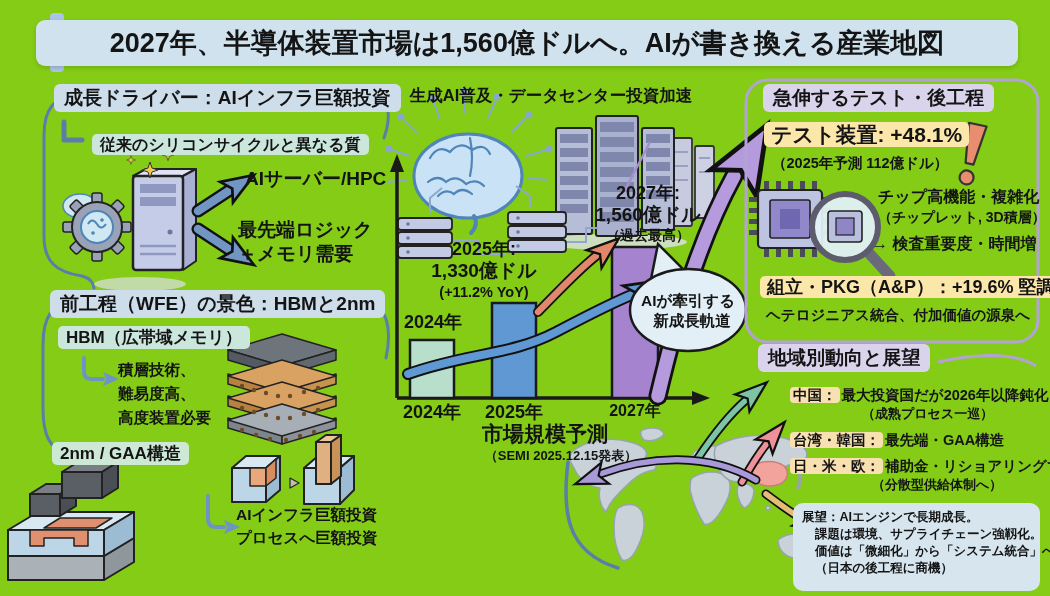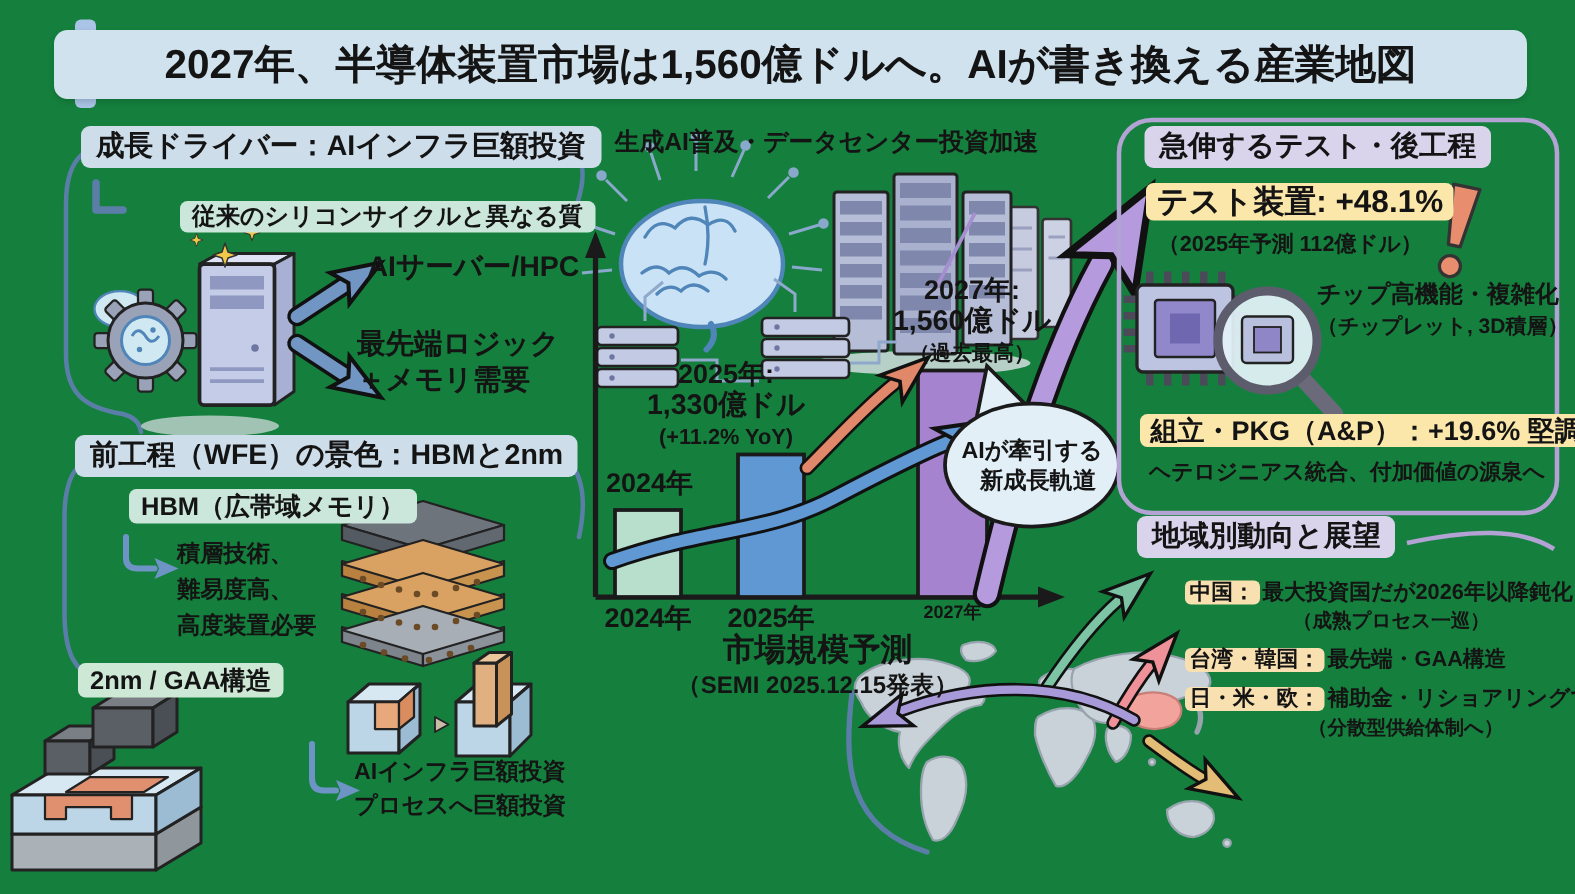--- a/index.html
+++ b/index.html
@@ -1,28 +1,28 @@
 <!DOCTYPE html>
 <html><head>
 <meta charset="utf-8">
 <style>
   html,body{margin:0;padding:0;}
   body{width:1050px;height:596px;background:#f7f6f1;overflow:hidden;
        font-family:"Liberation Sans","DejaVu Sans",sans-serif;color:#141414;}
-  .stage{position:relative;width:1050px;height:596px;background:#15803d;}
+  .stage{position:relative;width:1050px;height:596px;background:#84cc16;}
   .abs{position:absolute;font-weight:800;line-height:1.15;white-space:nowrap;z-index:2;}
   .ctr{text-align:center;}
   svg.layer{position:absolute;left:0;top:0;z-index:1;}
   .title-accent{position:absolute;left:50px;top:13px;width:14px;height:59px;background:#a9c4e6;border-radius:4px;z-index:1;}
   .banner{position:absolute;left:36px;top:20px;width:982px;height:46px;background:#cfe2ee;border-radius:9px;
           box-shadow:0 2px 4px rgba(0,0,0,.15);z-index:2;display:flex;align-items:center;justify-content:center;
           font-size:27px;font-weight:900;letter-spacing:0px;}
   .hdr-l{background:#cdddea;border-radius:6px;padding:3px 10px;font-size:19px;}
   .hdr-r{background:#d9d3ec;border-radius:6px;padding:3px 10px;font-size:19px;}
-  .hl-teal{background:#cbe7dc;border-radius:5px;padding:2px 8px;margin-left:28px;}
+  .hl-teal{background:#cbe7dc;border-radius:5px;padding:2px 8px;}
   .hl-green{background:#cde9d6;border-radius:5px;padding:2px 8px;}
   .hl-yel{background:#fbe7a9;border-radius:5px;padding:1px 7px;}
   .hl-tan{background:#f8e0b0;border-radius:4px;padding:0 3px;margin-right:2px;}
   .outlook{position:absolute;left:793px;top:503px;width:247px;height:88px;background:#d6e5ee;border-radius:10px;
            z-index:2;padding:6px 9px;box-sizing:border-box;}
   .outlook div{font-weight:800;font-size:12.5px;line-height:17px;white-space:nowrap;}
   .ind{margin-left:13px;}
   .region-row{font-size:14.5px;text-align:right;}
   .region-note{font-size:13px;}
 </style>
@@ -418,41 +418,48 @@
   <div class="abs ctr" style="left:392px;top:86px;width:318px;font-size:16.5px">生成AI普及・データセンター投資加速</div>
   <div class="abs ctr" style="left:398px;top:312px;width:70px;font-size:18px">2024年</div>
   <div class="abs ctr" style="left:428px;top:239px;width:112px;font-size:18px">2025年:</div>
   <div class="abs ctr" style="left:420px;top:260px;width:128px;font-size:19px">1,330億ドル</div>
   <div class="abs ctr" style="left:420px;top:284px;width:128px;font-size:14.5px">(+11.2% YoY)</div>
   <div class="abs ctr" style="left:586px;top:183px;width:124px;font-size:18px">2027年:</div>
   <div class="abs ctr" style="left:580px;top:204px;width:136px;font-size:19px">1,560億ドル</div>
   <div class="abs ctr" style="left:586px;top:227px;width:124px;font-size:14px">（過去最高）</div>
   <div class="abs ctr" style="left:397px;top:402px;width:70px;font-size:18px">2024年</div>
   <div class="abs ctr" style="left:479px;top:402px;width:70px;font-size:18px">2025年</div>
-  <div class="abs ctr" style="left:600px;top:402px;width:70px;font-size:12px">2027年</div>
+  <div class="abs ctr" style="left:600px;top:402px;width:70px;font-size:16px">2027年</div>
   <div class="abs ctr" style="left:455px;top:422px;width:180px;font-size:21px">市場規模予測</div>
-  <div class="abs ctr" style="left:440px;top:449px;width:210px;font-size:16px">（SEMI 2025.12.15発表）</div>
+  <div class="abs ctr" style="left:456px;top:449px;width:210px;font-size:13px">（SEMI 2025.12.15発表）</div>
   <div class="abs ctr" style="left:632px;top:292px;width:112px;font-size:15.5px;z-index:3">AIが牽引する</div>
   <div class="abs ctr" style="left:632px;top:312px;width:120px;font-size:15.5px;z-index:3">新成長軌道</div>
 
   <div class="abs hdr-r" style="left:763px;top:84px">急伸するテスト・後工程</div>
   <div class="abs" style="left:764px;top:123px;font-size:21px"><span class="hl-yel">テスト装置: +48.1%</span></div>
   <div class="abs" style="left:772px;top:155px;font-size:14.5px">（2025年予測 112億ドル）</div>
   <div class="abs" style="left:878px;top:188px;font-size:16px">チップ高機能・複雑化</div>
   <div class="abs" style="left:878px;top:209px;font-size:14px">（チップレット, 3D積層）</div>
+  <div class="abs" style="left:872px;top:235px;font-size:16px">→ 検査重要度・時間増</div>
   <div class="abs" style="left:760px;top:277px;font-size:18px"><span class="hl-yel">組立・PKG（A&amp;P）：+19.6% 堅調</span></div>
   <div class="abs" style="left:766px;top:307px;font-size:14.5px">ヘテロジニアス統合、付加価値の源泉へ</div>
 
   <div class="abs hdr-r" style="left:758px;top:344px">地域別動向と展望</div>
   <div class="abs region-row" style="left:790px;top:387px">
     <span class="hl-tan">中国：</span><span>最大投資国だが2026年以降鈍化</span>
   </div>
   <div class="abs region-note" style="left:862px;top:407px">（成熟プロセス一巡）</div>
   <div class="abs region-row" style="left:790px;top:432px">
     <span class="hl-tan">台湾・韓国：</span><span>最先端・GAA構造</span>
   </div>
   <div class="abs region-row" style="left:790px;top:458px">
     <span class="hl-tan">日・米・欧：</span><span>補助金・リショアリングで増加</span>
   </div>
   <div class="abs region-note" style="left:872px;top:478px">（分散型供給体制へ）</div>
 
+  <div class="outlook">
+    <div>展望：AIエンジンで長期成長。</div>
+    <div class="ind">課題は環境、サプライチェーン強靱化。</div>
+    <div class="ind">価値は「微細化」から「システム統合」へ</div>
+    <div class="ind">（日本の後工程に商機）</div>
+  </div>
 
 </div>
 
 </body></html>

